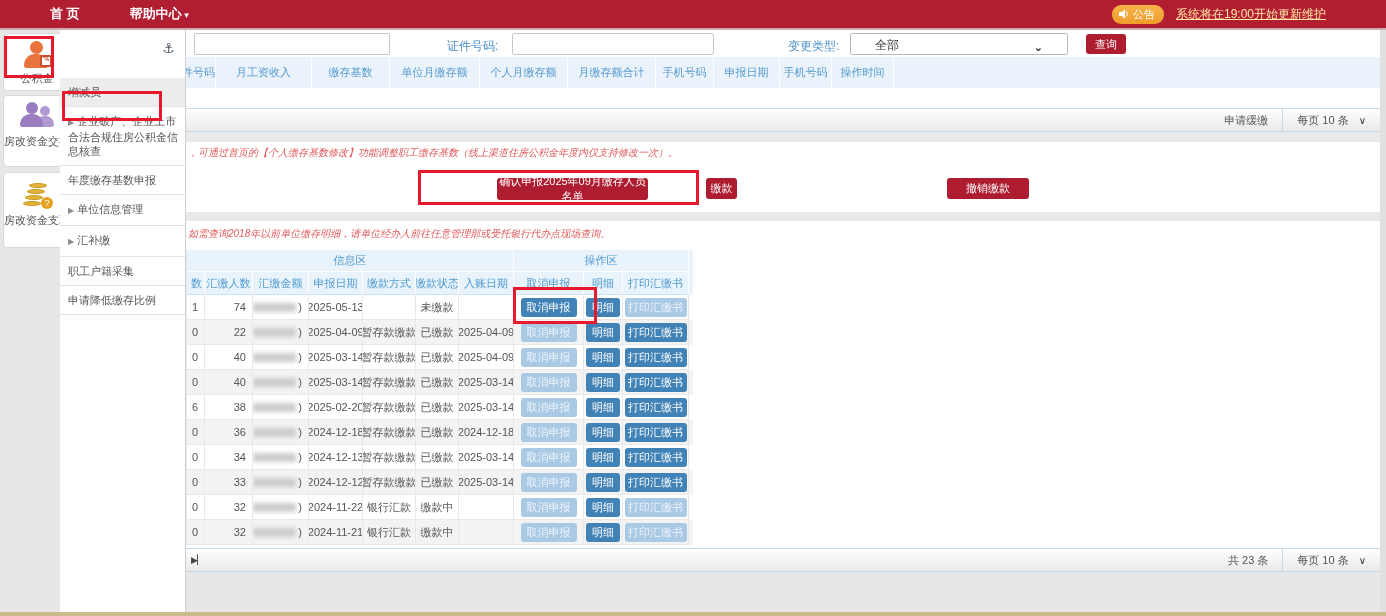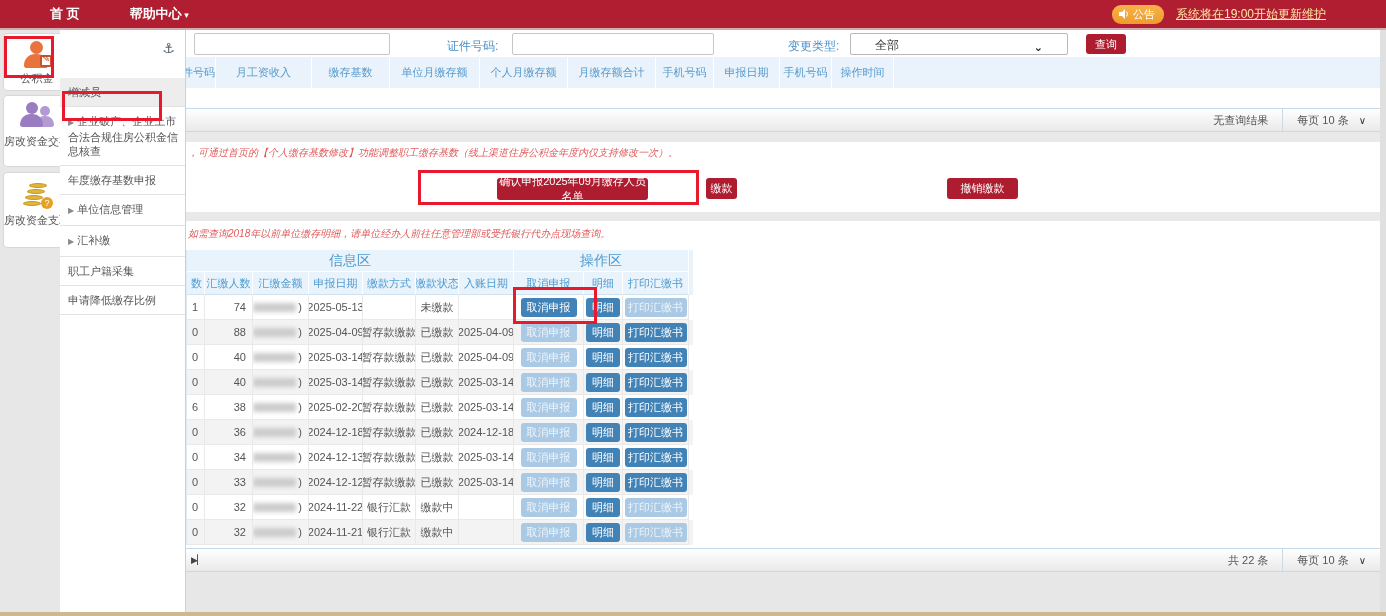--- a/index.html
+++ b/index.html
@@ -97,21 +97,21 @@
 
   .gray-strip { position:absolute; left:0; width:1194px; background:#e9e9e9; }
 
   .notice { position:absolute; left:2px; font-size:10px; color:#e05a5a; font-style:italic; white-space:nowrap; }
 
   
   .mtable { position:absolute; left:0; top:220px; width:506px; border-left:1px solid #dfeaf3; }
   .mrow { display:flex; width:506px; }
   .ghead { height:22px; background:#e9f3fb; }
   .ghead .gcell { border-right:1px solid #fff; border-bottom:1px solid #fff; display:flex; align-items:center; justify-content:center;
-                  font-size:14px; color:#4f9ad0; flex:none; }
+                  font-size:11px; color:#4f9ad0; flex:none; }
   .chead { height:23px; background:#e9f3fb; }
   .chead .hc { border-right:1px solid #fff; border-bottom:1px solid #cfe2f1; display:flex; align-items:center; justify-content:center;
                font-size:11px; color:#4f9ad0; flex:none; overflow:hidden; white-space:nowrap; }
   .brow { height:25px; background:#fff; }
   .brow.alt { background:#f3f3f3; }
   .brow .bc { border-right:1px solid #e9e9e9; border-bottom:1px solid #e9e9e9; display:flex; align-items:center; flex:none;
               font-size:11px; color:#555; overflow:hidden; white-space:nowrap; }
   .al-r { justify-content:flex-end; padding-right:6px; }
   .al-c { justify-content:center; }
   .blurbox { display:inline-block; width:44px; height:9px; background:#cccccc; filter:blur(2px); margin-right:2px; }
@@ -211,34 +211,34 @@
       <div class="hcell" style="width: 88px;">月缴存额合计</div>
       <div class="hcell" style="width: 58px;">手机号码</div>
       <div class="hcell" style="width: 66px;">申报日期</div>
       <div class="hcell" style="width: 52px;">手机号码</div>
       <div class="hcell" style="width: 62px;">操作时间</div>
       <div class="hcell filler"></div>
     </div>
 
   <div class="pagbar" style="top:78px;">
     <div class="right">
-      <span class="status-txt">无查询结果</span>
+      <span class="status-txt">申请缓缴</span>
       <span class="pp-box">
         <span>每页 10 条</span>
           <span class="chev">∨</span>
       </span>
     </div>
   </div>
   <div class="gray-strip" style="top:102px; height:10px;"></div>
 
   <div class="notice" style="top:116px;">，可通过首页的【个人缴存基数修改】功能调整职工缴存基数（线上渠道住房公积金年度内仅支持修改一次）。</div>
 
   <button class="btn-red" style="left:311px; top:148px; width:151px; height:22px;">确认申报2025年09月缴存人员名单</button>
   <button class="btn-red" style="left:520px; top:148px; width:31px; height:21px;">缴款</button>
-  <button class="btn-red" style="left:761px; top:148px; width:71px; height:21px;">撤销缴款</button>
+  <button class="btn-red" style="left:761px; top:148px; width:82px; height:21px;">撤销缴款</button>
 
   <div class="gray-strip" style="top:182px; height:9px;"></div>
 
   <div class="notice" style="top:197px;">如需查询2018年以前单位缴存明细，请单位经办人前往任意管理部或受托银行代办点现场查询。</div>
 
   <div class="mtable" id="mtable">
       <div class="mrow ghead">
         <div class="gcell" style="width: 327px;">信息区</div>
         <div class="gcell" style="width: 175px;">操作区</div>
       </div>
@@ -267,21 +267,21 @@
         </div>
         <div class="bc al-c" style="width: 39px;">
           <button class="btn-op w-detail on">明细</button>
         </div>
         <div class="bc al-c" style="width: 66px;">
           <button class="btn-op w-print off">打印汇缴书</button>
         </div>
       </div>
       <div class="brow mrow alt">
         <div class="bc al-r" style="width: 18px;">0</div>
-        <div class="bc al-r" style="width: 48px;">88</div>
+        <div class="bc al-r" style="width: 48px;">22</div>
         <div class="bc al-r" style="width: 56px;"><span class="blurbox"></span>)</div>
         <div class="bc al-c" style="width: 54px;">2025-04-09</div>
         <div class="bc al-c" style="width: 53px;">暂存款缴款</div>
         <div class="bc al-c" style="width: 43px;">已缴款</div>
         <div class="bc al-c" style="width: 55px;">2025-04-09</div>
         <div class="bc al-c" style="width: 70px;">
           <button class="btn-op w-cancel off">取消申报</button>
         </div>
         <div class="bc al-c" style="width: 39px;">
           <button class="btn-op w-detail on">明细</button>
@@ -432,21 +432,21 @@
         </div>
         <div class="bc al-c" style="width: 66px;">
           <button class="btn-op w-print off">打印汇缴书</button>
         </div>
       </div>
     </div>
 
   <div class="pagbar" style="top:518px;">
     <span class="skip-ico">▶▏</span>
     <div class="right">
-      <span class="status-txt">共 22 条</span>
+      <span class="status-txt">共 23 条</span>
       <span class="pp-box">
         <span>每页 10 条</span>
           <span class="chev">∨</span>
       </span>
     </div>
   </div>
 </div>
 
 <div class="below-gray"></div>
 <div class="right-gutter"></div>

